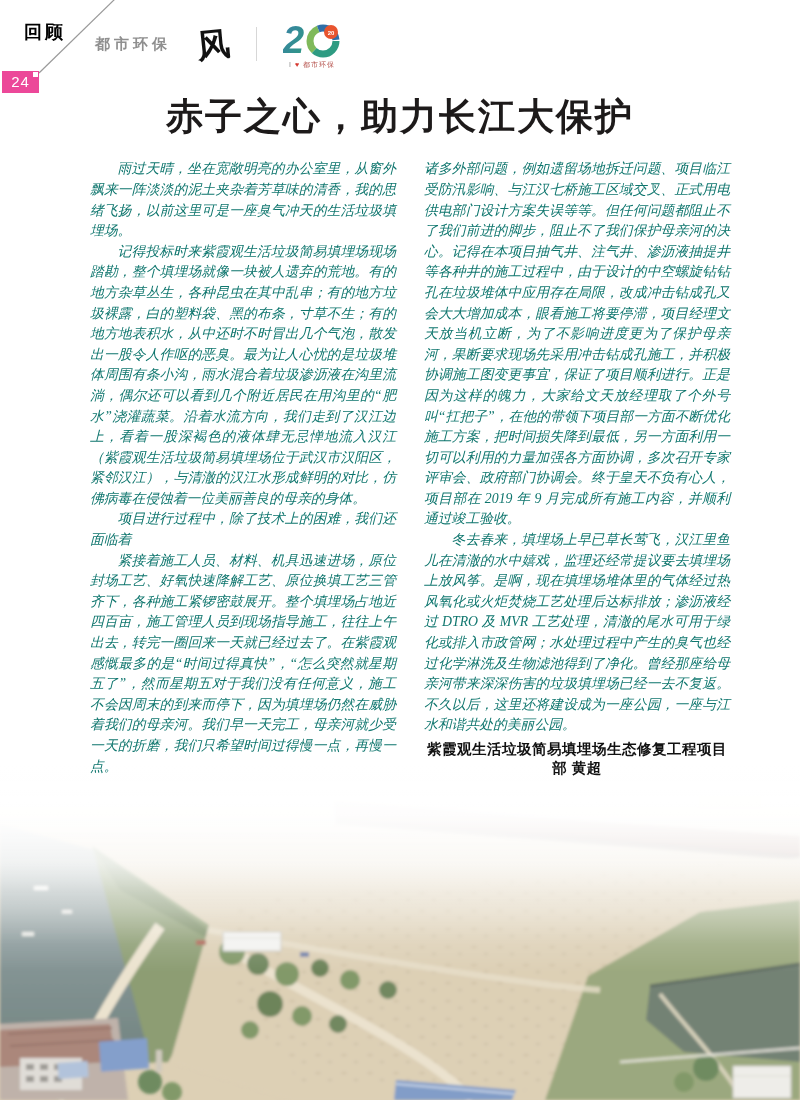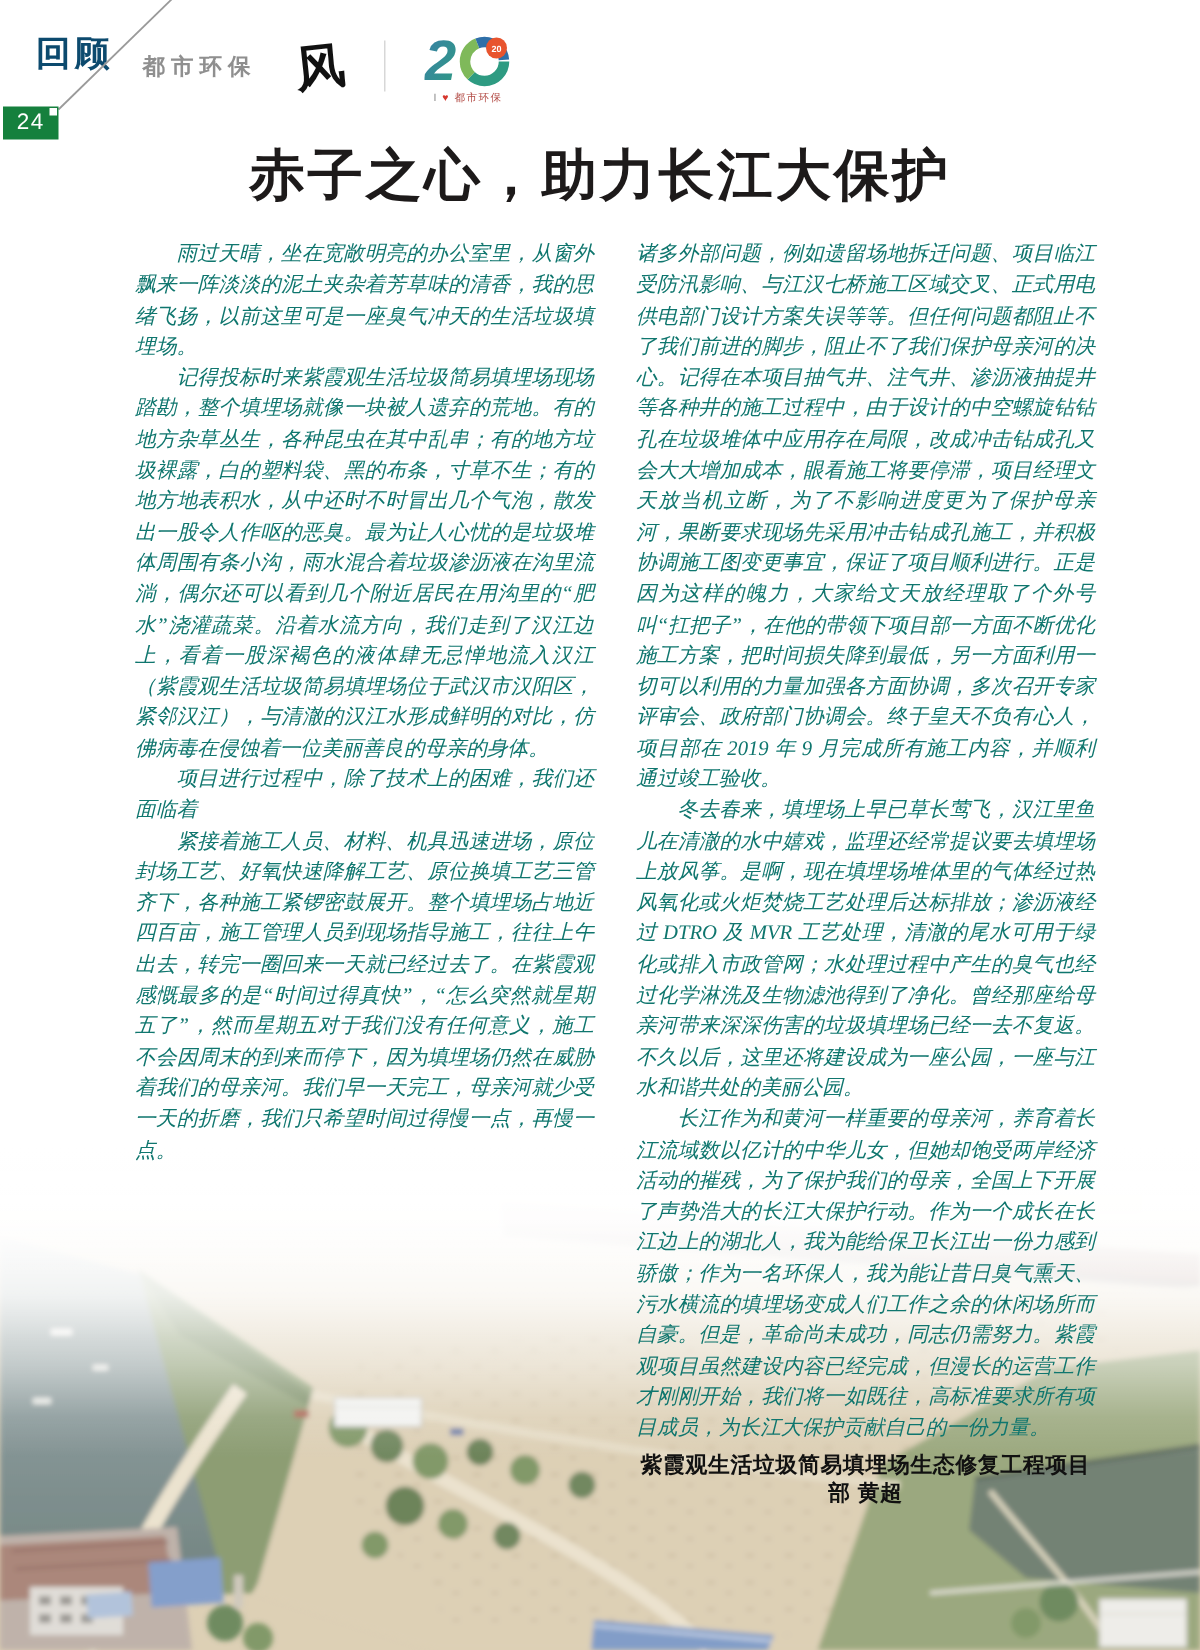--- a/index.html
+++ b/index.html
@@ -7,24 +7,24 @@
         font-family:"Liberation Sans",sans-serif;margin:0 auto;}
   
   .photo-wrap{position:absolute;left:0;top:762px;width:800px;height:338px;z-index:0;}
   .photo-wrap svg{display:block;}
   .photo-fade{position:absolute;left:0;top:0;width:100%;height:100%;
     background:linear-gradient(180deg,#ffffff 0%,rgba(255,255,255,.97) 16%,
       rgba(255,255,255,.82) 30%,rgba(255,255,255,.45) 44%,rgba(255,255,255,.12) 54%,
       rgba(255,255,255,0) 62%);}
   
   .content{position:relative;z-index:2;}
-  .section-label{position:absolute;left:24px;top:20px;font-size:23px;font-weight:bold;
-    color:#0c4a6e;letter-spacing:3px;}
+  .section-label{position:absolute;left:24px;top:20px;font-size:18px;font-weight:bold;
+    color:#000000;letter-spacing:3px;}
   .corner-line{position:absolute;left:0;top:0;}
-  .page-tab{position:absolute;left:2px;top:71px;width:37px;height:22px;background:#15803d;}
+  .page-tab{position:absolute;left:2px;top:71px;width:37px;height:22px;background:#ec4899;}
   .page-tab .notch{position:absolute;right:1px;top:1px;width:5px;height:5px;background:#ffffff;}
   .page-tab .num{position:absolute;left:0;top:2px;width:100%;text-align:center;color:#ffffff;
     font-size:15px;letter-spacing:1px;}
   .brand-row{position:absolute;left:95px;top:22px;display:flex;align-items:center;gap:26px;height:44px;}
   .brand-name{font-size:15px;font-weight:bold;color:#8f8f8f;letter-spacing:4px;}
   .calli{font-family:"DejaVu Serif",serif;font-size:33px;font-weight:bold;color:#111;
     transform:rotate(-6deg);line-height:1;}
   .brand-divider{width:1px;height:34px;background:#d7d7d7;}
   .anniv{position:relative;width:64px;height:48px;}
   .anniv .tagline{position:absolute;left:6px;top:40px;font-size:7px;color:#b24a44;
@@ -195,19 +195,18 @@
     <div class="body-cols">
       <div class="col">
         <p>雨过天晴，坐在宽敞明亮的办公室里，从窗外飘来一阵淡淡的泥土夹杂着芳草味的清香，我的思绪飞扬，以前这里可是一座臭气冲天的生活垃圾填埋场。</p>
         <p>记得投标时来紫霞观生活垃圾简易填埋场现场踏勘，整个填埋场就像一块被人遗弃的荒地。有的地方杂草丛生，各种昆虫在其中乱串；有的地方垃圾裸露，白的塑料袋、黑的布条，寸草不生；有的地方地表积水，从中还时不时冒出几个气泡，散发出一股令人作呕的恶臭。最为让人心忧的是垃圾堆体周围有条小沟，雨水混合着垃圾渗沥液在沟里流淌，偶尔还可以看到几个附近居民在用沟里的“肥水”浇灌蔬菜。沿着水流方向，我们走到了汉江边上，看着一股深褐色的液体肆无忌惮地流入汉江（紫霞观生活垃圾简易填埋场位于武汉市汉阳区，紧邻汉江），与清澈的汉江水形成鲜明的对比，仿佛病毒在侵蚀着一位美丽善良的母亲的身体。</p>
         <p>项目进行过程中，除了技术上的困难，我们还面临着</p>
         <p>紧接着施工人员、材料、机具迅速进场，原位封场工艺、好氧快速降解工艺、原位换填工艺三管齐下，各种施工紧锣密鼓展开。整个填埋场占地近四百亩，施工管理人员到现场指导施工，往往上午出去，转完一圈回来一天就已经过去了。在紫霞观感慨最多的是“时间过得真快”，“怎么突然就星期五了”，然而星期五对于我们没有任何意义，施工不会因周末的到来而停下，因为填埋场仍然在威胁着我们的母亲河。我们早一天完工，母亲河就少受一天的折磨，我们只希望时间过得慢一点，再慢一点。</p>
       </div>
       <div class="col">
         <p class="cont">诸多外部问题，例如遗留场地拆迁问题、项目临江受防汛影响、与江汉七桥施工区域交叉、正式用电供电部门设计方案失误等等。但任何问题都阻止不了我们前进的脚步，阻止不了我们保护母亲河的决心。记得在本项目抽气井、注气井、渗沥液抽提井等各种井的施工过程中，由于设计的中空螺旋钻钻孔在垃圾堆体中应用存在局限，改成冲击钻成孔又会大大增加成本，眼看施工将要停滞，项目经理文天放当机立断，为了不影响进度更为了保护母亲河，果断要求现场先采用冲击钻成孔施工，并积极协调施工图变更事宜，保证了项目顺利进行。正是因为这样的魄力，大家给文天放经理取了个外号叫“扛把子”，在他的带领下项目部一方面不断优化施工方案，把时间损失降到最低，另一方面利用一切可以利用的力量加强各方面协调，多次召开专家评审会、政府部门协调会。终于皇天不负有心人，项目部在 2019 年 9 月完成所有施工内容，并顺利通过竣工验收。</p>
         <p>冬去春来，填埋场上早已草长莺飞，汉江里鱼儿在清澈的水中嬉戏，监理还经常提议要去填埋场上放风筝。是啊，现在填埋场堆体里的气体经过热风氧化或火炬焚烧工艺处理后达标排放；渗沥液经过 DTRO 及 MVR 工艺处理，清澈的尾水可用于绿化或排入市政管网；水处理过程中产生的臭气也经过化学淋洗及生物滤池得到了净化。曾经那座给母亲河带来深深伤害的垃圾填埋场已经一去不复返。不久以后，这里还将建设成为一座公园，一座与江水和谐共处的美丽公园。</p>
-        <p>长江作为和黄河一样重要的母亲河，养育着长江流域数以亿计的中华儿女，但她却饱受两岸经济活动的摧残，为了保护我们的母亲，全国上下开展了声势浩大的长江大保护行动。作为一个成长在长江边上的湖北人，我为能给保卫长江出一份力感到骄傲；作为一名环保人，我为能让昔日臭气熏天、污水横流的填埋场变成人们工作之余的休闲场所而自豪。但是，革命尚未成功，同志仍需努力。紫霞观项目虽然建设内容已经完成，但漫长的运营工作才刚刚开始，我们将一如既往，高标准要求所有项目成员，为长江大保护贡献自己的一份力量。</p>
         <div class="byline">紫霞观生活垃圾简易填埋场生态修复工程项目部 黄超</div>
       </div>
     </div>
   </div>
 
 </div>
 
 </body></html>

